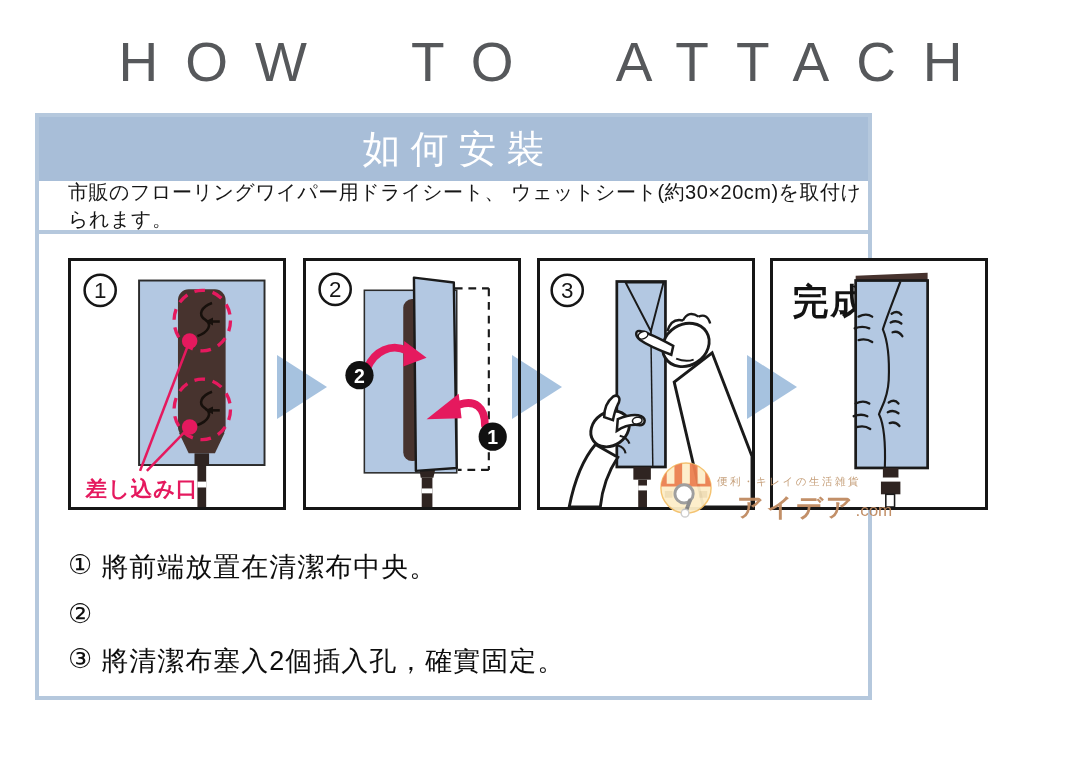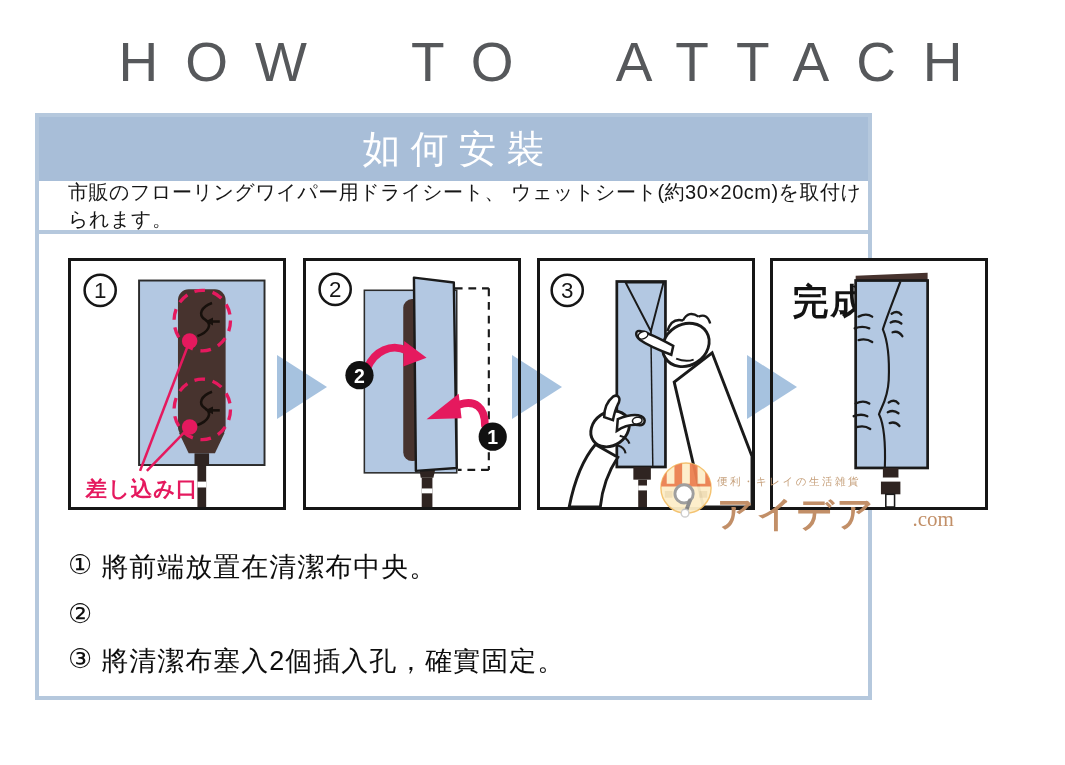--- a/index.html
+++ b/index.html
@@ -47,22 +47,22 @@
   .border-redraw{position:absolute;top:355px;width:3px;height:64px;background:#161616;z-index:3;}
 
   
   .watermark{
     position:absolute;left:659px;top:461px;z-index:9;display:flex;align-items:flex-start;
     opacity:.95;pointer-events:none;
   }
   .wm-text{margin-left:4px;margin-top:14px;}
   .wm-tagline{font-size:10.5px;color:#c39b74;letter-spacing:2.5px;white-space:nowrap;}
   .wm-brandline{display:flex;align-items:baseline;margin-top:1px;}
-  .wm-brand{font-size:36px;font-weight:bold;color:#bf8a60;letter-spacing:3px;}
-  .wm-suffix{font-size:21px;color:#bf8a60;font-family:Liberation Serif, serif;margin-left:36px;}
+  .wm-brand{font-size:26px;font-weight:bold;color:#bf8a60;letter-spacing:3px;margin-left:20px;}
+  .wm-suffix{font-size:17px;color:#bf8a60;font-family:Liberation Sans, sans-serif;}
 
   
   .instructions{position:absolute;left:68px;top:549px;z-index:1;}
   .instr-row{display:flex;align-items:flex-start;margin-bottom:13px;font-size:27px;color:#0e0e0e;}
   .instr-marker{margin-right:9px;}
   .instr-text{letter-spacing:1px;}
 </style>
 </head>
 <body>
 

